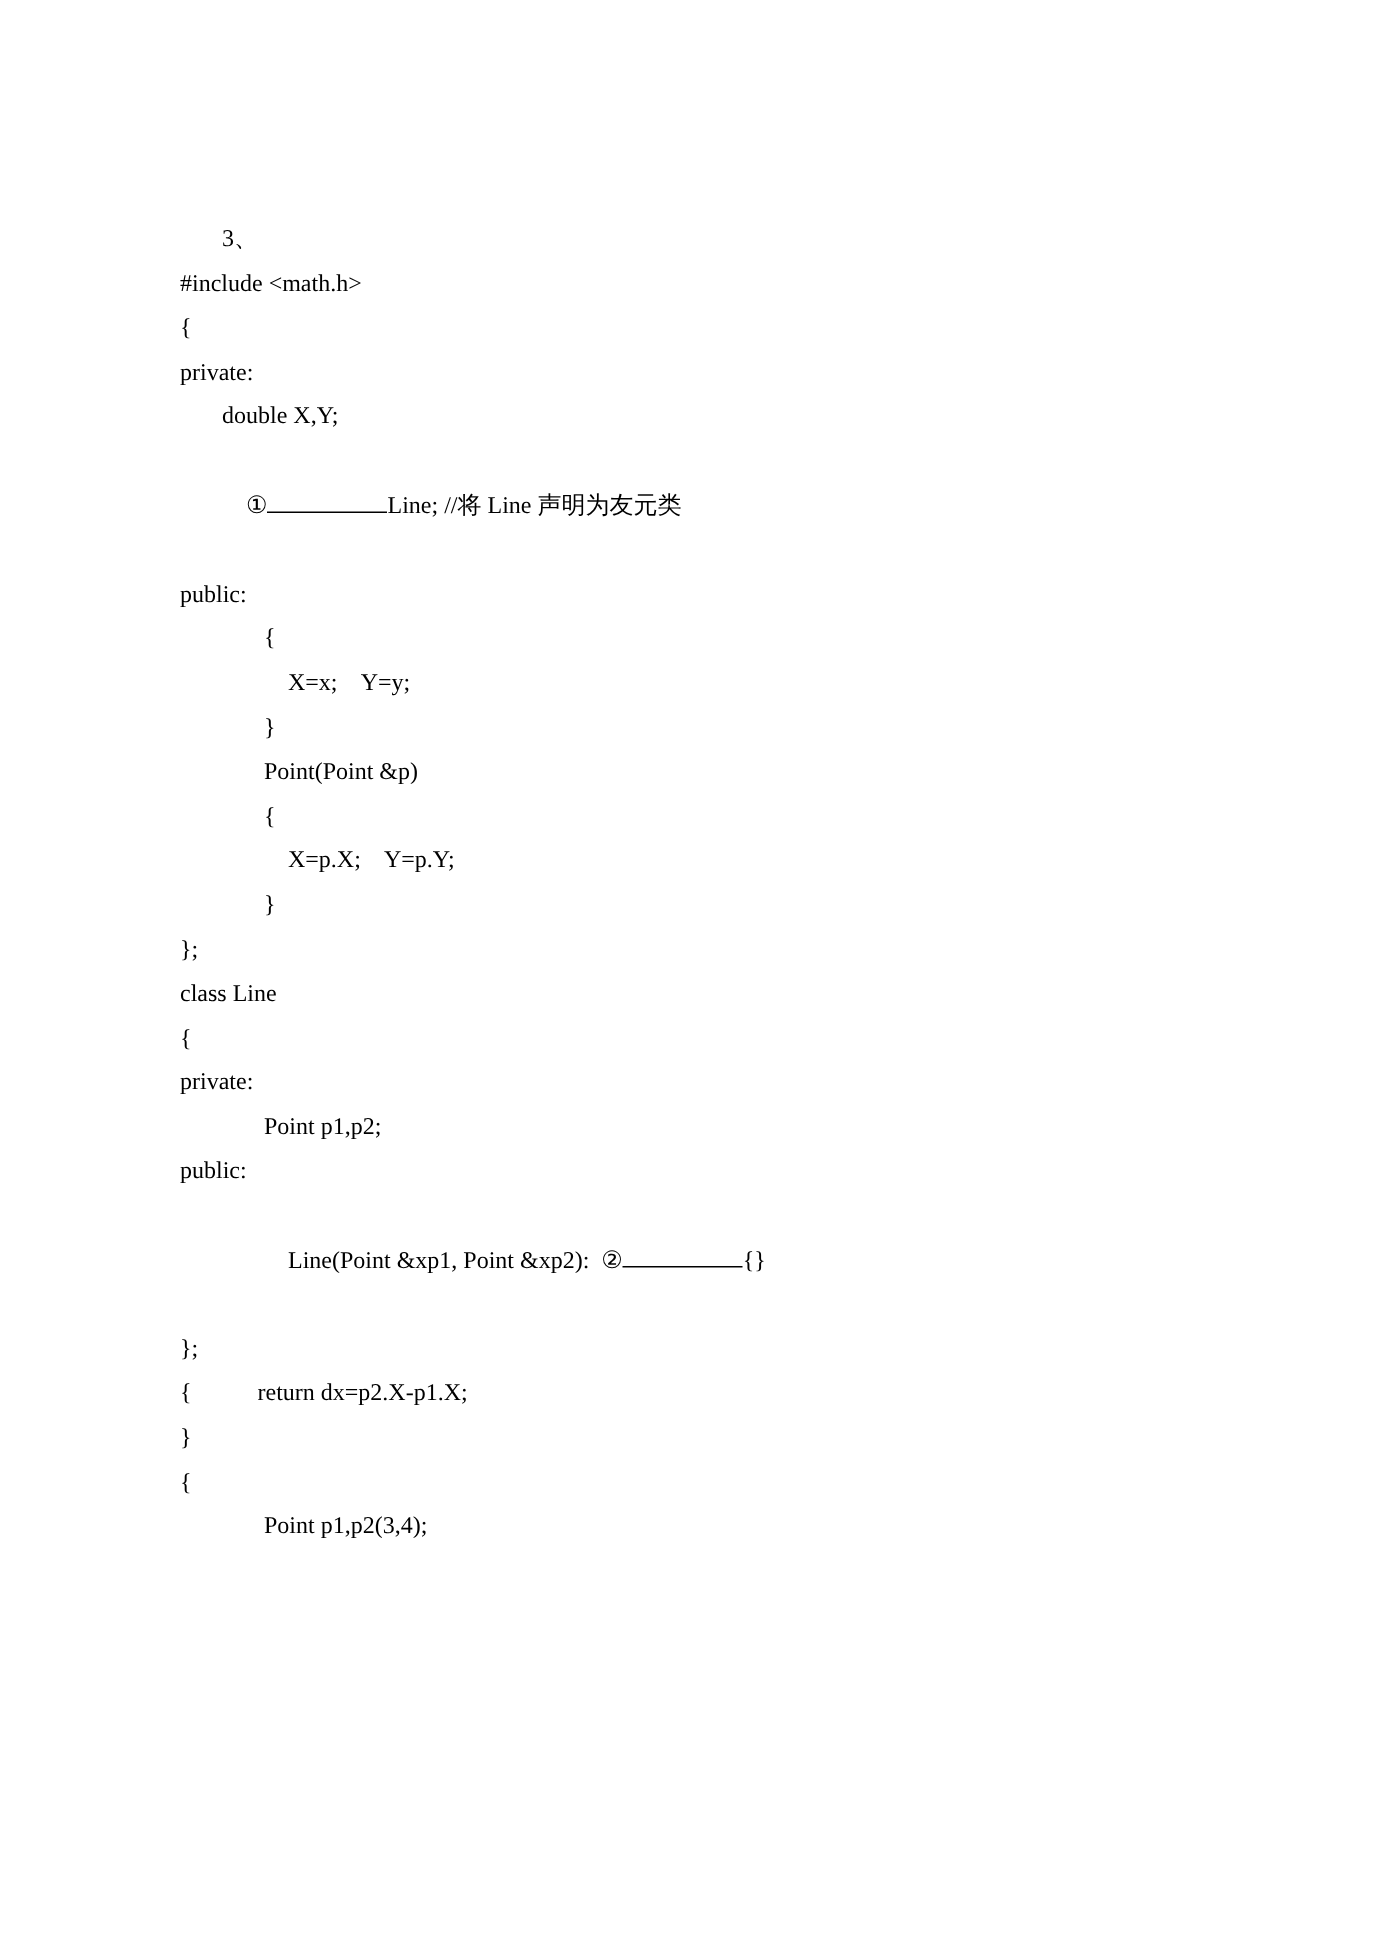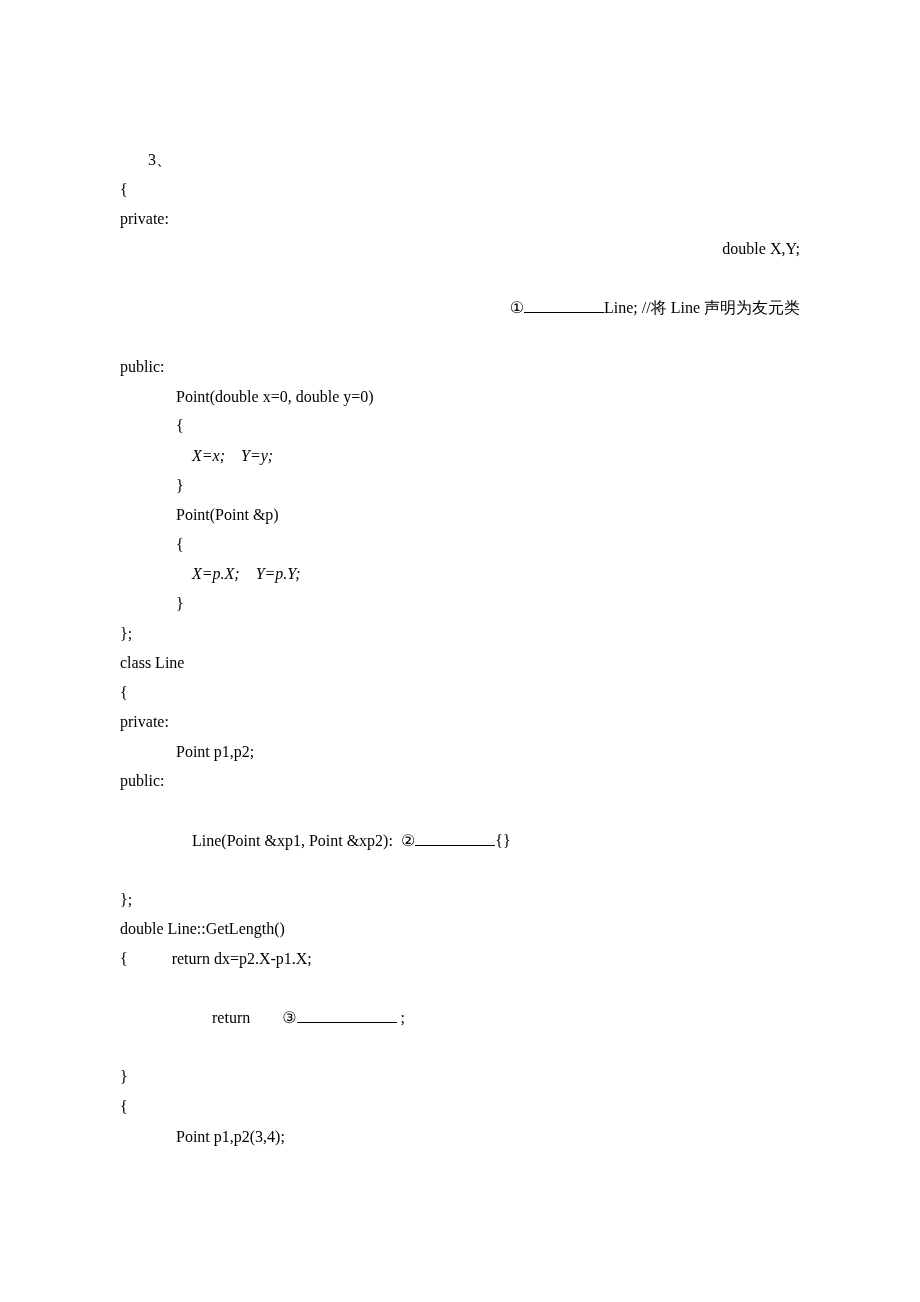--- a/index.html
+++ b/index.html
@@ -14,23 +14,23 @@
   .page {
     width: 920px;
     min-height: 1302px;
     padding: 145px 120px 80px 120px;
     box-sizing: border-box;
     position: relative;
   }
   .line {
     white-space: pre;
   }
-  .indent1 { padding-left: 28px; text-align: right; }
+  .indent1 { padding-left: 28px; }
   .indent2 { padding-left: 56px; }
-  .indent3 { padding-left: 72px; font-style: italic; }
+  .indent3 { padding-left: 72px; }
   .header-indent { padding-left: 28px; }
   .u {
     display: inline-block;
     border-bottom: 1px solid #000;
     height: 1em;
     vertical-align: baseline;
   }
   .u80  { width: 80px; }
   .u100 { width: 100px; }
   .circ {
@@ -38,53 +38,49 @@
     font-family: "SimSun","MS Mincho",serif;
   }
 </style>
 </head>
 <body>
 
 <div class="page">
 
   <div class="line header-indent">3、</div>
 
+  <div class="line">#include &lt;math.h&gt;</div>
   <div class="line">{</div>
   <div class="line">private:</div>
   <div class="line indent1">double X,Y;</div>
 
   <div class="line indent1">
     <span class="circ">①</span><span class="u u80"></span><span>Line; //将 Line 声明为友元类</span>
   </div>
 
   <div class="line">public:</div>
-  <div class="line indent2">Point(double x=0, double y=0)</div>
   <div class="line indent2">{</div>
   <div class="line indent3">X=x;    Y=y;</div>
   <div class="line indent2">}</div>
   <div class="line indent2">Point(Point &amp;p)</div>
   <div class="line indent2">{</div>
   <div class="line indent3">X=p.X;    Y=p.Y;</div>
   <div class="line indent2">}</div>
   <div class="line">};</div>
   <div class="line">class Line</div>
   <div class="line">{</div>
   <div class="line">private:</div>
   <div class="line indent2">Point p1,p2;</div>
   <div class="line">public:</div>
 
   <div class="line indent2">
     <span>Line(Point &amp;xp1, Point &amp;xp2):  ②</span><span class="u u80"></span><span>{}</span>
   </div>
 
   <div class="line">};</div>
-  <div class="line">double Line::GetLength()</div>
   <div class="line">{           return dx=p2.X-p1.X;</div>
 
-  <div class="line" style="padding-left:76px">
-    <span>return        ③</span><span class="u u100"></span><span> ;</span>
-  </div>
 
   <div class="line">}</div>
   <div class="line">{</div>
   <div class="line indent2">Point p1,p2(3,4);</div>
 
 </div>
 
 </body></html>

